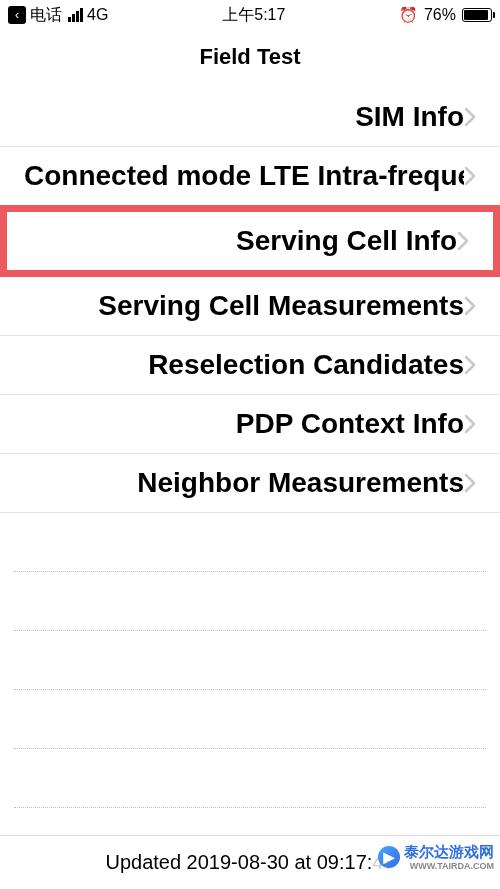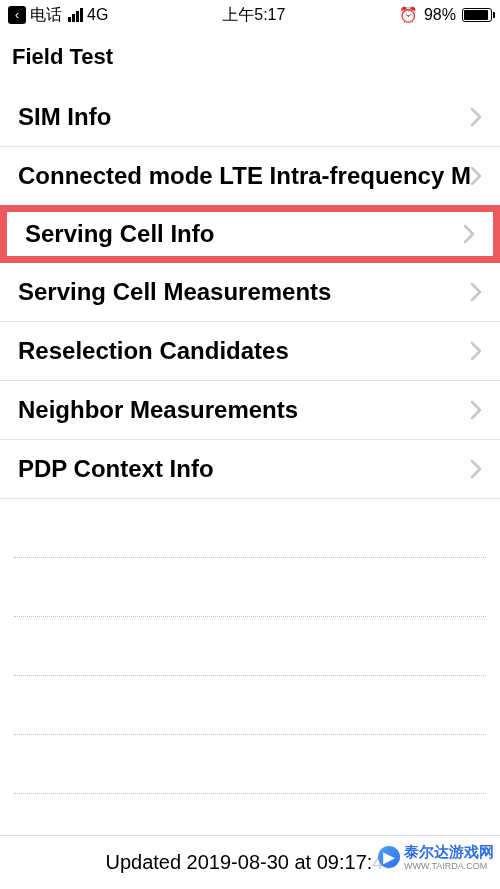--- a/index.html
+++ b/index.html
@@ -52,50 +52,51 @@
       border-radius: 0 1px 1px 0;
     }
     .battery-fill {
       position: absolute;
       left: 1px; top: 1px; bottom: 1px;
       width: 85%;
       background: #000;
       border-radius: 1px;
     }
     .nav-title {
+      text-align: center;
       font-size: 22px;
       font-weight: 700;
       padding: 14px 12px 18px;
     }
     .list { }
     .row {
       display: flex;
       align-items: center;
-      justify-content: space-between;
-      padding: 0 18px;
+      justify-content: flex-end;
+      padding: 0 24px;
       height: 59px;
       border-bottom: 1px solid #e4e4e6;
-      font-size: 24px;
+      font-size: 28px;
       font-weight: 700;
       color: #000;
       background: #fff;
       white-space: nowrap;
       overflow: hidden;
     }
     .row .label { overflow: hidden; text-overflow: clip; }
     .chevron {
       flex: 0 0 auto;
       color: #c7c7cc;
       display: flex;
     }
     .highlight-wrap {
       border: 7px solid #ec5a5f;
       margin: -1px 0 0 0;
     }
-    .highlight-wrap .row { border-bottom: none; height: 44px; }
+    .highlight-wrap .row { border-bottom: none; height: 58px; }
     .dotted-row {
       height: 59px;
       border-bottom: 1px dotted #c2c2c4;
       margin: 0 14px;
     }
     .footer-bar {
       position: absolute;
       left: 0; right: 0; bottom: 0;
       height: 54px;
       border-top: 1px solid #d9d9db;
@@ -110,21 +111,21 @@
       position: absolute;
       right: 0; bottom: 14px;
       display: flex; align-items: center;
       background: rgba(255,255,255,0.8);
       padding: 4px 6px;
       font-size: 15px;
       font-weight: 700;
       color: #2f6fe0;
       gap: 4px;
     }
-    .watermark .sub { font-size: 9px; color: #888; font-weight: 400; display:block; line-height:1; }
+    .watermark .sub { font-size: 9px; color: #888; font-weight: 700; display:block; line-height:1;text-align:right; }
     .wm-icon {
       width: 22px; height: 22px;
       background: linear-gradient(135deg,#4aa3ff,#2f6fe0);
       border-radius: 50%;
       display:flex;align-items:center;justify-content:center;
       color:#fff; font-size:14px;
     }
     .alarm-icon { font-size: 15px; }
   </style>
 </head>
@@ -138,21 +139,21 @@
         <span></span>
         <span></span>
         <span></span>
         <span></span>
       </span>
     <span>4G</span>
   </div>
   <div>上午5:17</div>
   <div class="status-right">
     <span class="alarm-icon">⏰</span>
-    <span>98%</span>
+    <span>76%</span>
     <span class="battery">
         <span class="battery-fill"></span>
       </span>
   </div>
 </div>
 
 <div class="nav-title">Field Test</div>
 
 <div class="list">
 
@@ -197,30 +198,30 @@
   <div class="row">
     <span class="label">Reselection Candidates</span>
     <span class="chevron">
       <svg width="12" height="20" viewBox="0 0 12 20">
           <path d="M2 2l8 8-8 8" stroke="#c7c7cc" stroke-width="2.5" fill="none" stroke-linecap="round" stroke-linejoin="round"></path>
         </svg>
     </span>
   </div>
 
   <div class="row">
+    <span class="label">PDP Context Info</span>
+    <span class="chevron">
+      <svg width="12" height="20" viewBox="0 0 12 20">
+          <path d="M2 2l8 8-8 8" stroke="#c7c7cc" stroke-width="2.5" fill="none" stroke-linecap="round" stroke-linejoin="round"></path>
+        </svg>
+    </span>
+  </div>
+
+  <div class="row">
     <span class="label">Neighbor Measurements</span>
-    <span class="chevron">
-      <svg width="12" height="20" viewBox="0 0 12 20">
-          <path d="M2 2l8 8-8 8" stroke="#c7c7cc" stroke-width="2.5" fill="none" stroke-linecap="round" stroke-linejoin="round"></path>
-        </svg>
-    </span>
-  </div>
-
-  <div class="row">
-    <span class="label">PDP Context Info</span>
     <span class="chevron">
       <svg width="12" height="20" viewBox="0 0 12 20">
           <path d="M2 2l8 8-8 8" stroke="#c7c7cc" stroke-width="2.5" fill="none" stroke-linecap="round" stroke-linejoin="round"></path>
         </svg>
     </span>
   </div>
 
   <div class="dotted-row"></div>
   <div class="dotted-row"></div>
   <div class="dotted-row"></div>

